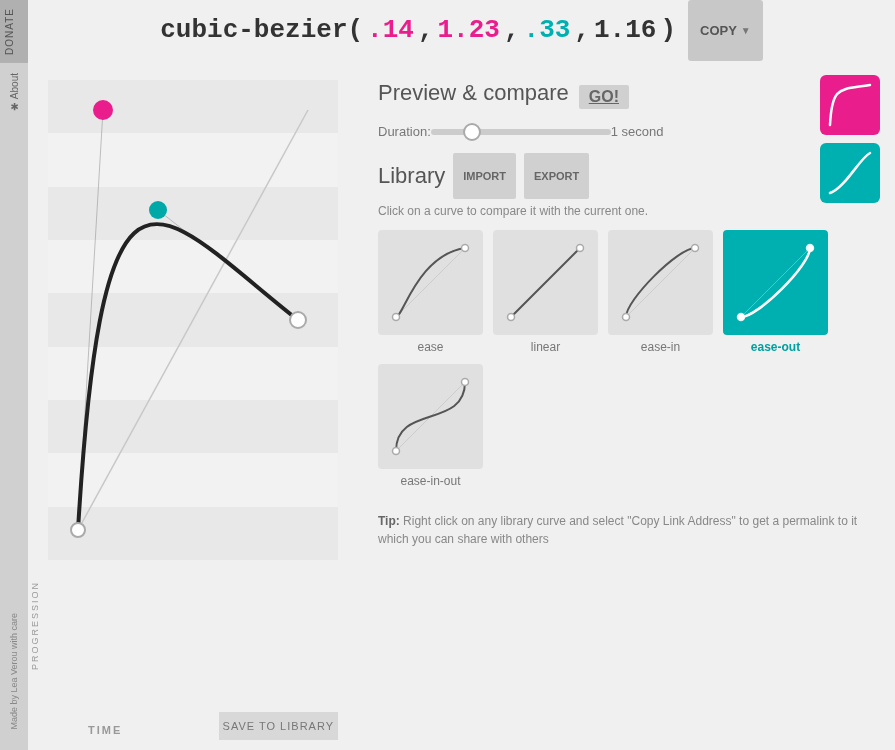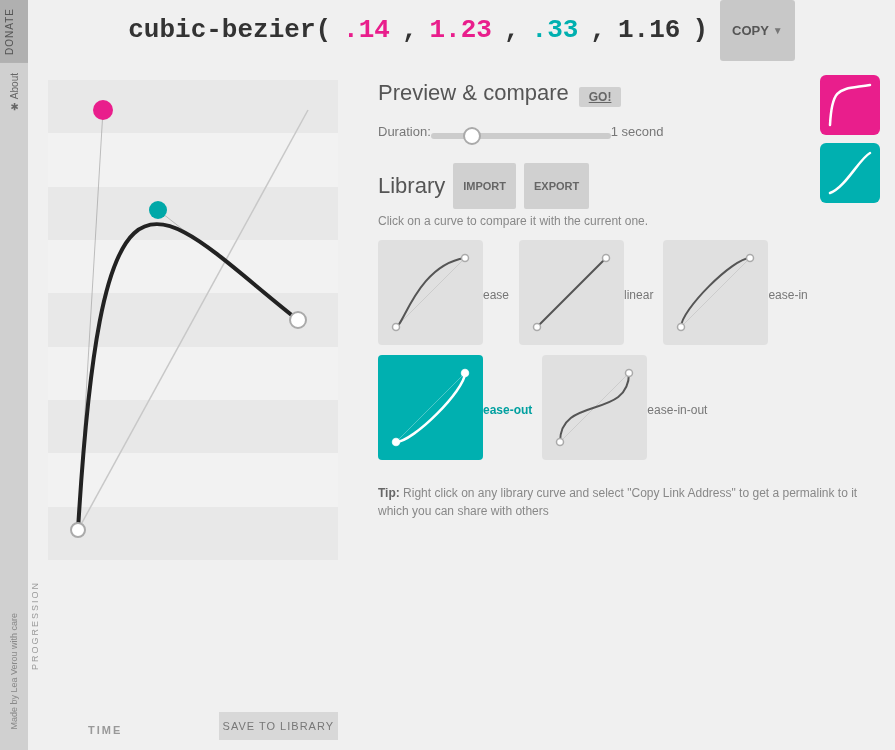--- a/index.html
+++ b/index.html
@@ -66,21 +66,21 @@
       justify-content: center;
       background: #f0f0f0;
     }
     #formula {
       font-family: 'Courier New', monospace;
       font-size: 26px;
       font-weight: bold;
       color: #333;
       display: flex;
       align-items: center;
-      gap: 12px;
+      gap: 4px;
     }
     .formula-text { color: #333; }
     .formula-pink { color: #e91e8c; }
     .formula-cyan { color: #00b0b0; }
     #copy-btn {
       margin-left: 12px;
       background: #c8c8c8;
       border: none;
       padding: 23px 12px;
       font-size: 13px;
@@ -171,45 +171,45 @@
 
     
     #right-panel {
       flex: 1;
       padding: 20px 20px 20px 30px;
       position: relative;
     }
 
     
     #preview-section {
-      margin-bottom: 24px;
+      margin-bottom: 14px;
     }
     #preview-title {
       font-size: 22px;
       color: #555;
       font-weight: normal;
       margin-bottom: 8px;
     }
     #go-btn {
       display: inline-block;
       background: #d0d0d0;
       border: none;
       padding: 3px 10px;
-      font-size: 12px;
+      font-size: 16px;
       font-weight: bold;
       color: #666;
       cursor: pointer;
       margin-left: 10px;
       vertical-align: middle;
       border-radius: 2px;
       text-decoration: underline;
     }
     #duration-row {
       display: flex;
-      align-items: flex-end;
+      align-items: center;
       gap: 0;
       font-size: 13px;
       color: #777;
     }
     #duration-slider {
       -webkit-appearance: none;
       width: 180px;
       height: 6px;
       background: #ccc;
       border-radius: 3px;
@@ -275,20 +275,21 @@
       color: #888;
       margin-bottom: 12px;
     }
     #library-grid {
       display: flex;
       flex-wrap: wrap;
       gap: 10px;
     }
     .lib-item {
       display: flex;
+      flex-direction: column;
       align-items: center;
       cursor: pointer;
       justify-content: flex-end;
     }
     .lib-curve-box {
       width: 105px;
       height: 105px;
       background: #e0e0e0;
       border-radius: 4px;
       display: flex;

